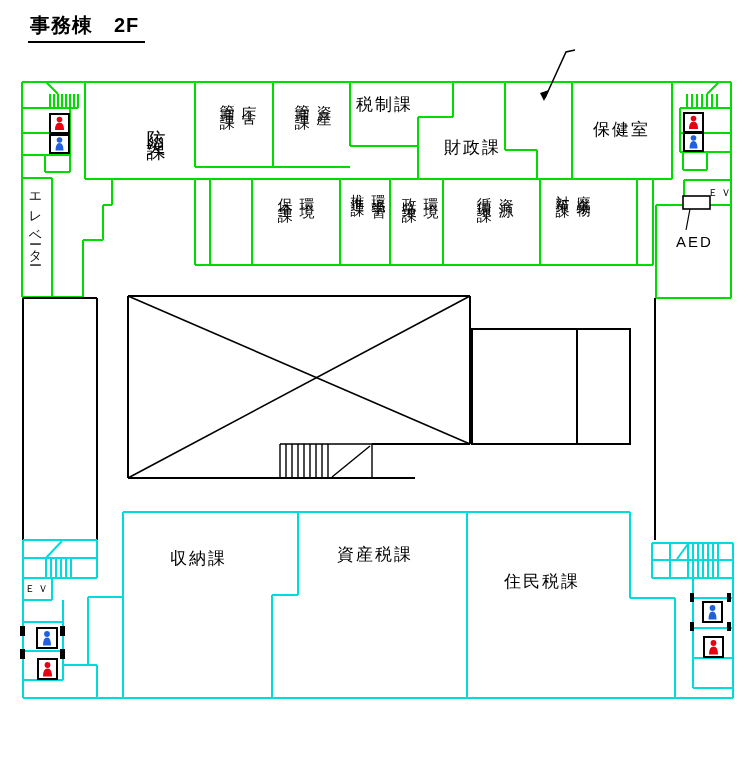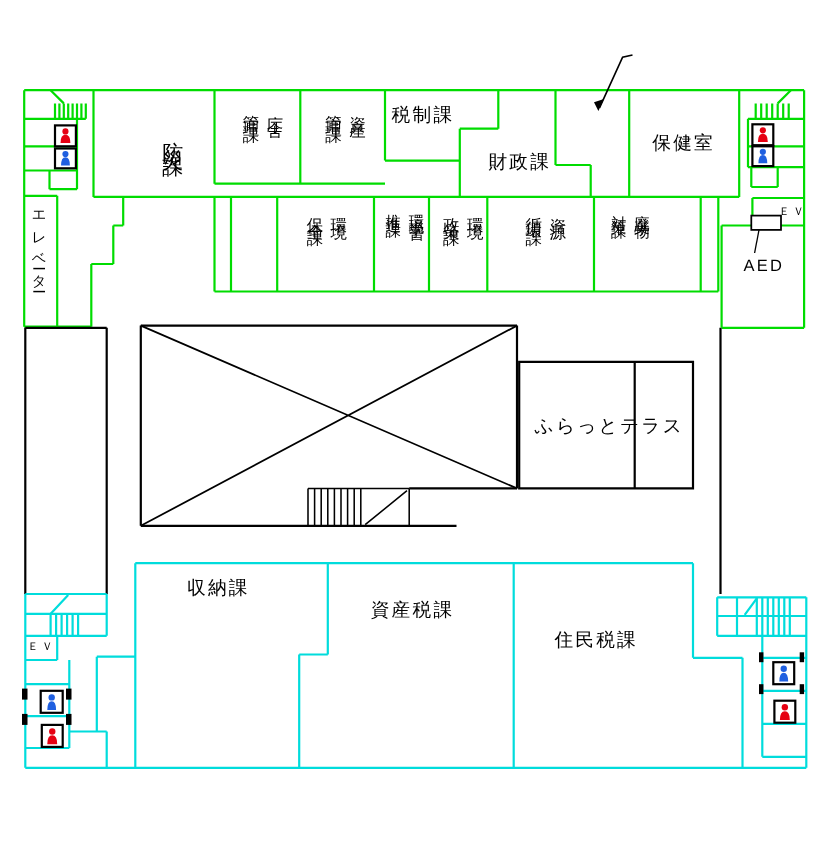--- a/index.html
+++ b/index.html
@@ -142,20 +142,21 @@
       <circle cx="712.5" cy="608" r="2.9" fill="#1f5fe0"></circle>
       <path d="M708.5 619.5 Q708.5 611.5 712.5 611.5 Q716.5 611.5 716.5 619.5 Z" fill="#1f5fe0"></path>
     </g>
     <g>
       <rect x="704" y="637" width="19" height="20" fill="#fff" stroke="#000" stroke-width="2"></rect>
       <circle cx="713.5" cy="643" r="2.9" fill="#e60012"></circle>
       <path d="M709 654.5 Q709 646.5 713.5 646.5 Q718 646.5 718 654.5 Z" fill="#e60012"></path>
     </g>
   </svg>
 
+  <div class="lbl title" style="left:28px;top:12px;">事務棟　2F</div>
 
 
   <div class="lbl vert v19" style="right:580px;top:114px;">防災課</div>
 
   <div class="lbl vert v13" style="right:706px;top:184px;">エレベーター</div>
 
   <div class="lbl vert v15" style="right:490px;top:93px;">庁舎
 管理課</div>
 
   <div class="lbl vert v15" style="right:415px;top:93px;">資産
@@ -179,23 +180,22 @@
   <div class="lbl vert v15" style="right:233px;top:186px;">資源
 循環課</div>
 
   <div class="lbl vert v14" style="right:156px;top:184px;">廃棄物
 対策課</div>
 
   <div class="lbl small-ev" style="left:708px;top:186px;">ＥＶ</div>
 
   <div class="lbl aed" style="left:676px;top:232px;">AED</div>
 
-  <div class="lbl h16" style="left:486px;top:377px;">ふらっとテラス</div>
-
-  <div class="lbl h16" style="left:170px;top:524px;">収納課</div>
+
+  <div class="lbl h16" style="left:170px;top:548px;">収納課</div>
 
   <div class="lbl h16" style="left:337px;top:544px;">資産税課</div>
 
   <div class="lbl h16" style="left:504px;top:548px;margin-top:23px;">住民税課</div>
 
   <div class="lbl small-ev" style="left:25px;top:582px;">ＥＶ</div>
 
 
 </div>
 

